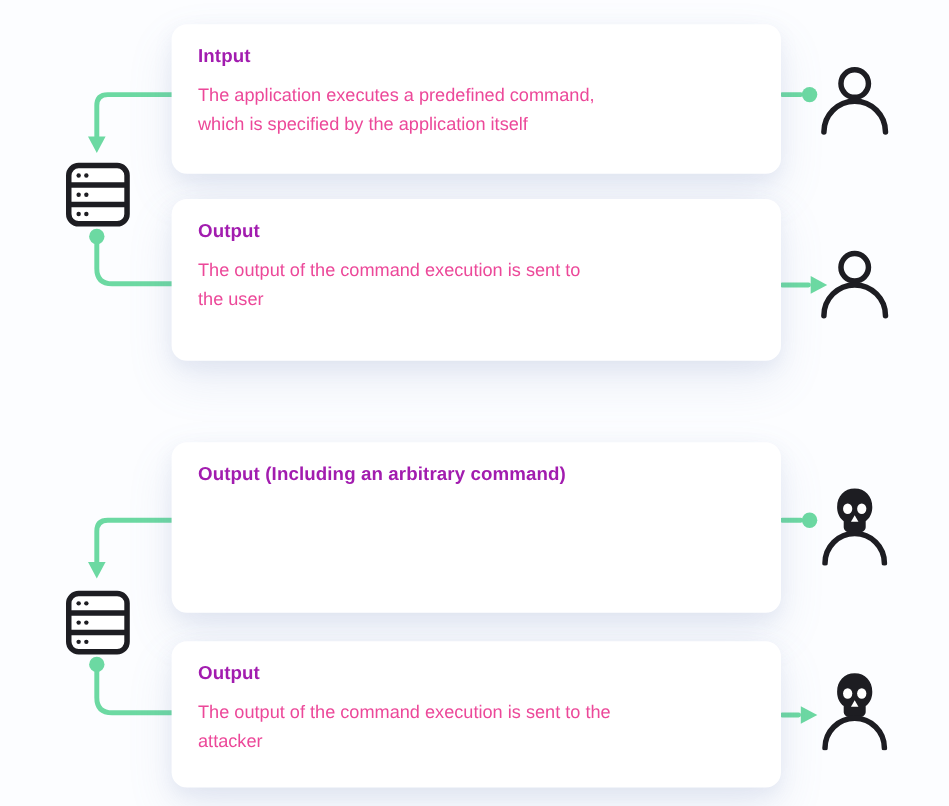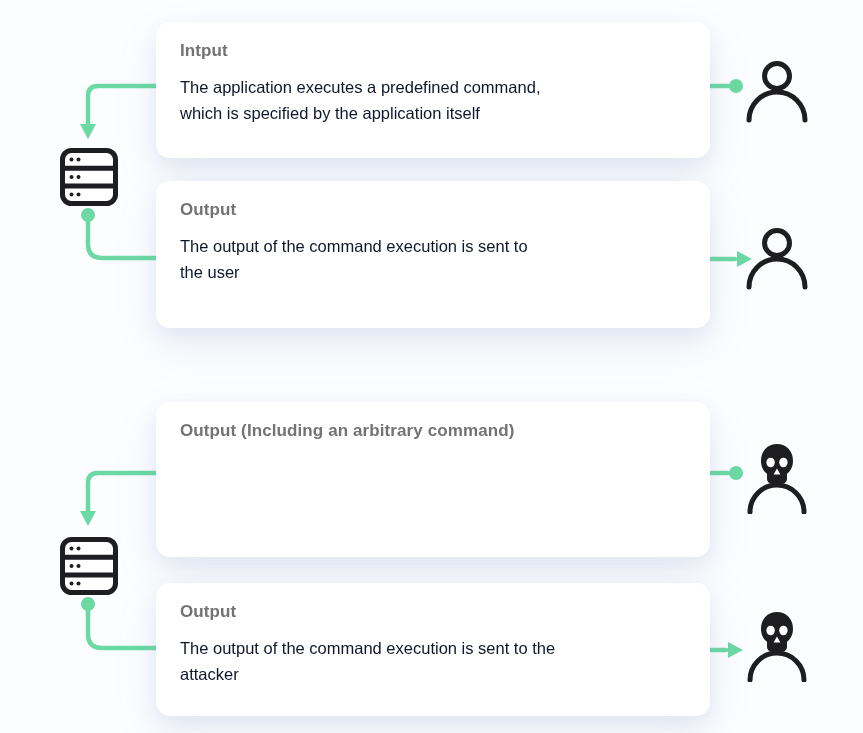--- a/index.html
+++ b/index.html
@@ -18,28 +18,28 @@
     width:554px;
     background:#ffffff;
     border-radius:14px;
     box-shadow:0 6px 16px rgba(120,140,190,.10), 0 18px 42px rgba(120,140,190,.14);
     box-sizing:border-box;
     padding:19px 24px;
   }
   .card-title{
     font-size:17px;
     font-weight:700;
-    color:#737373;
+    color:#a21caf;
     margin:0 0 13px 0;
     letter-spacing:.1px;
   }
   .card-body{
     font-size:16.5px;
     line-height:26px;
-    color:#0f172a;
+    color:#ec4899;
     white-space:pre-line;
   }
   .c1{top:22px;height:136px;}
   .c2{top:181px;height:147px;}
   .c3{top:402px;height:155px;}
   .c4{top:583px;height:133px;}
 
   .icon{position:absolute;}
   .server-1{left:57px;top:145px;}
   .server-2{left:57px;top:534px;}

